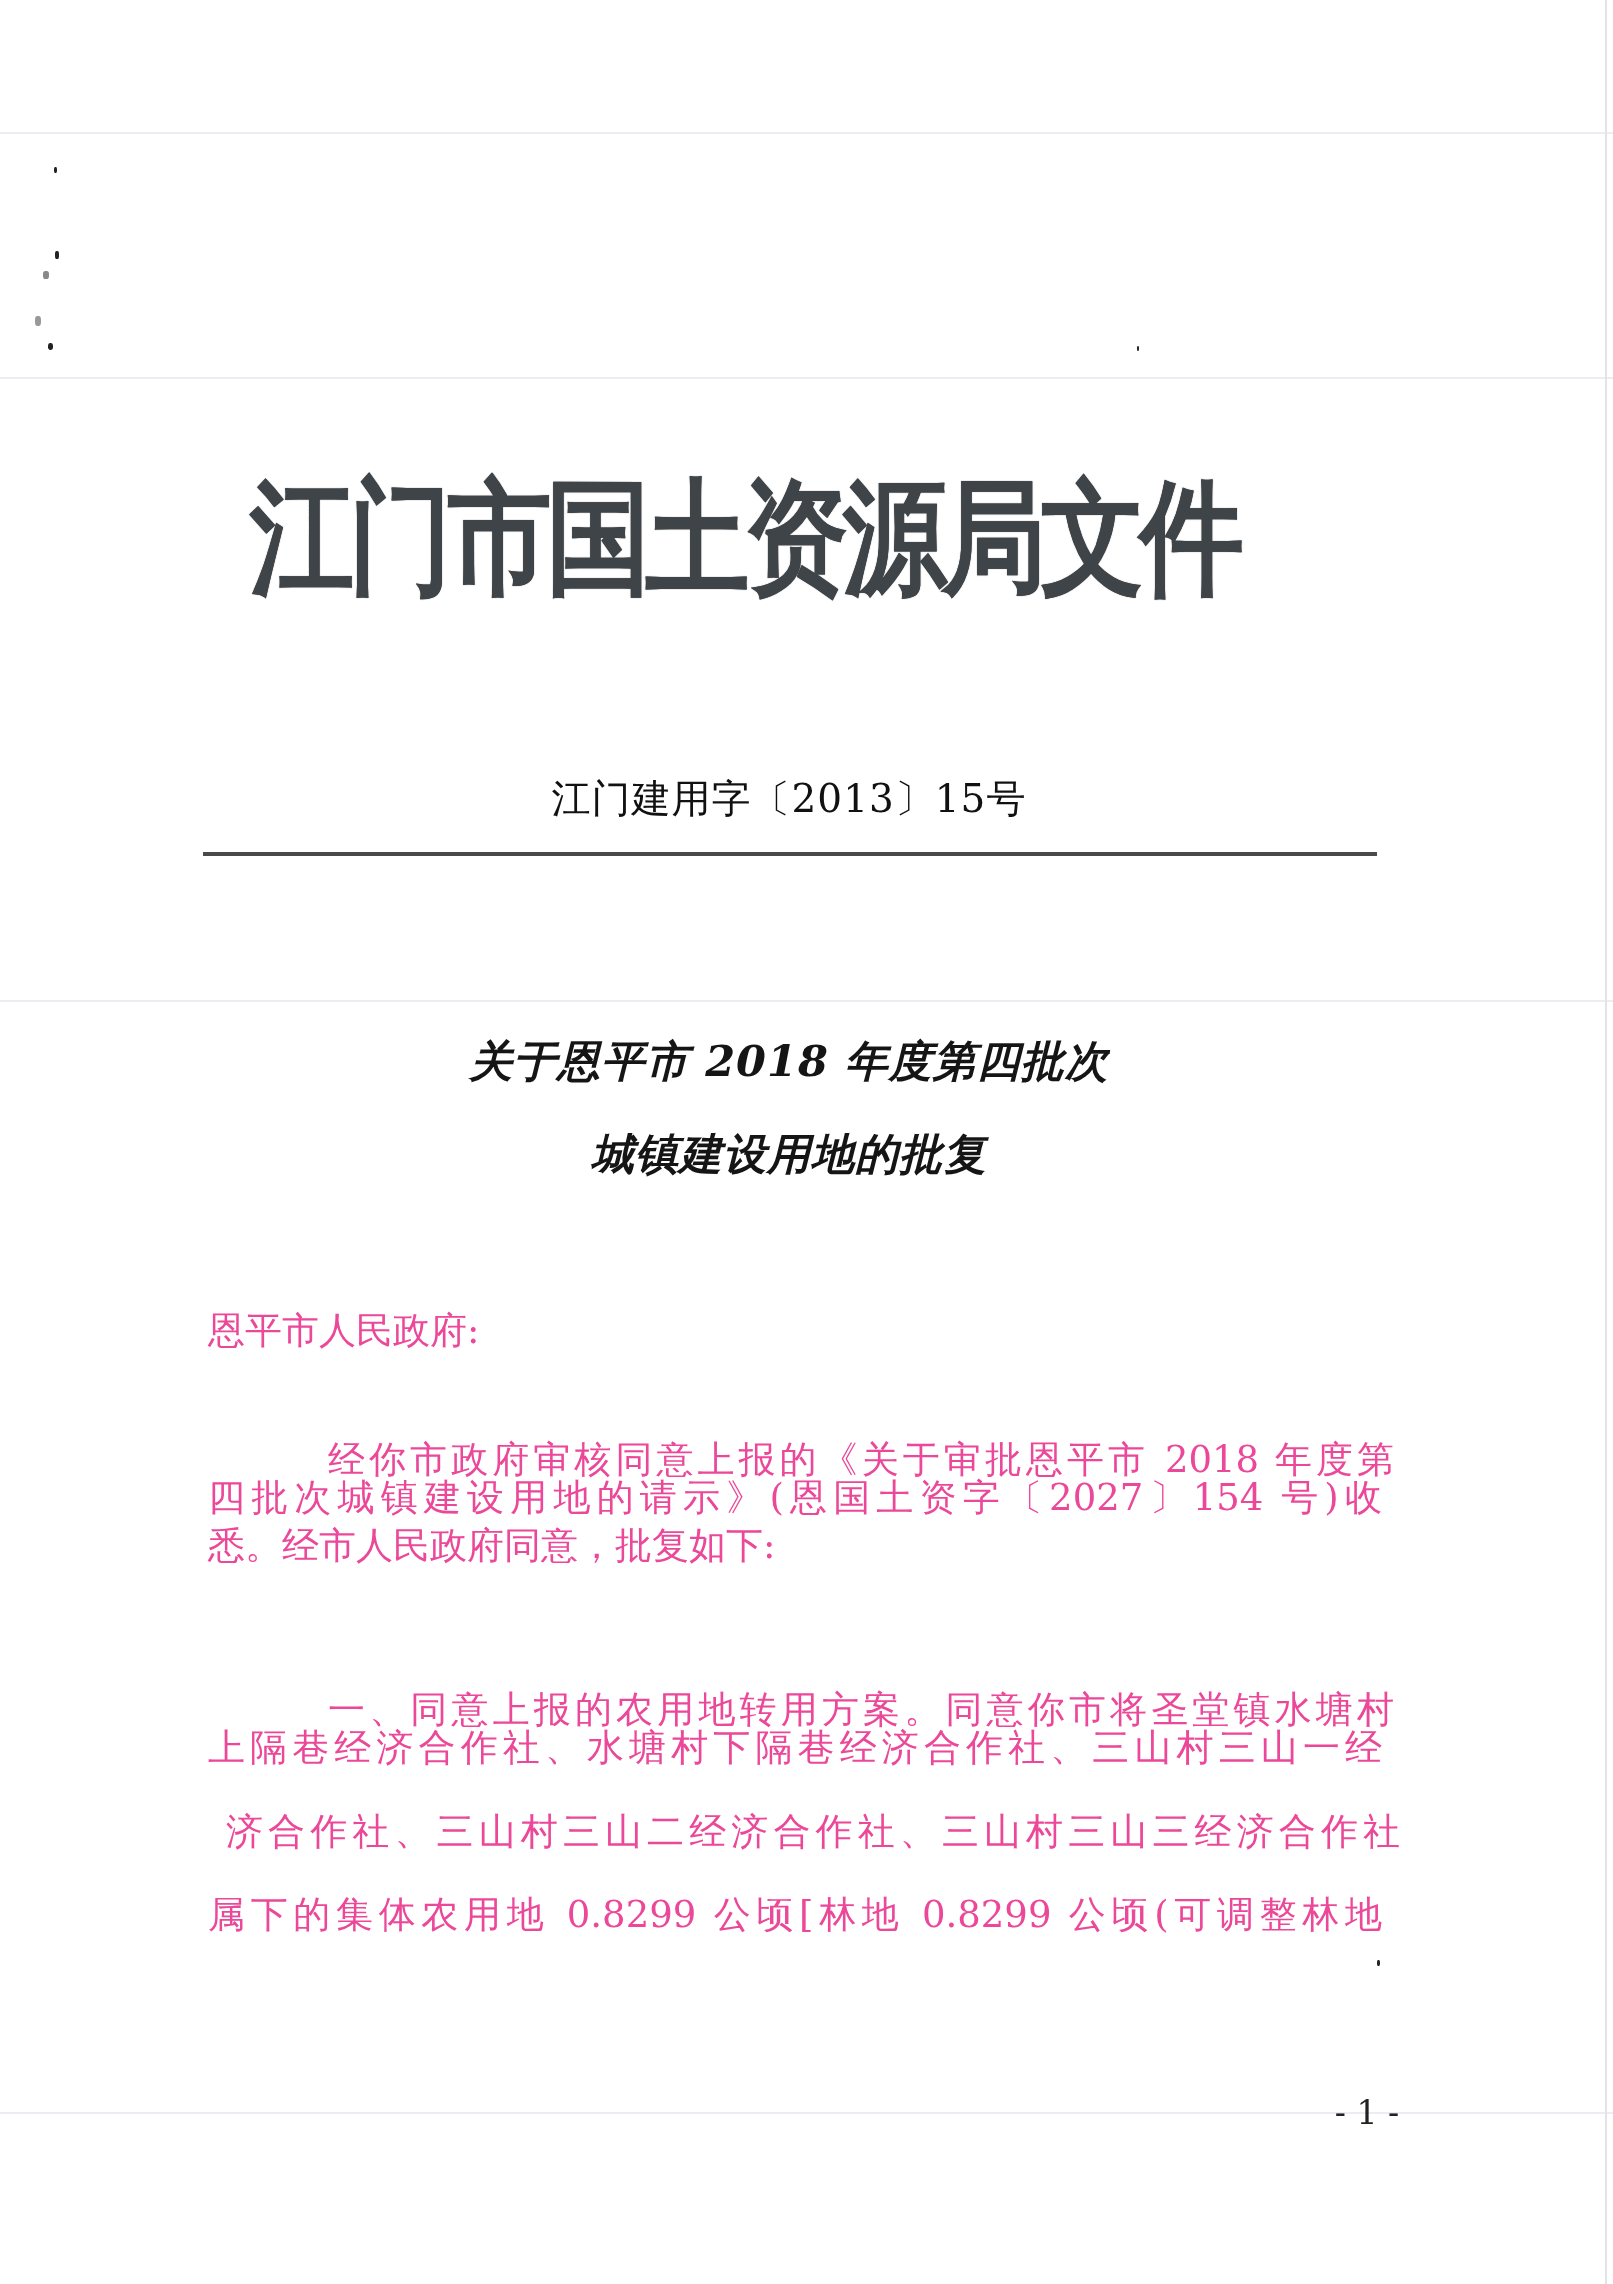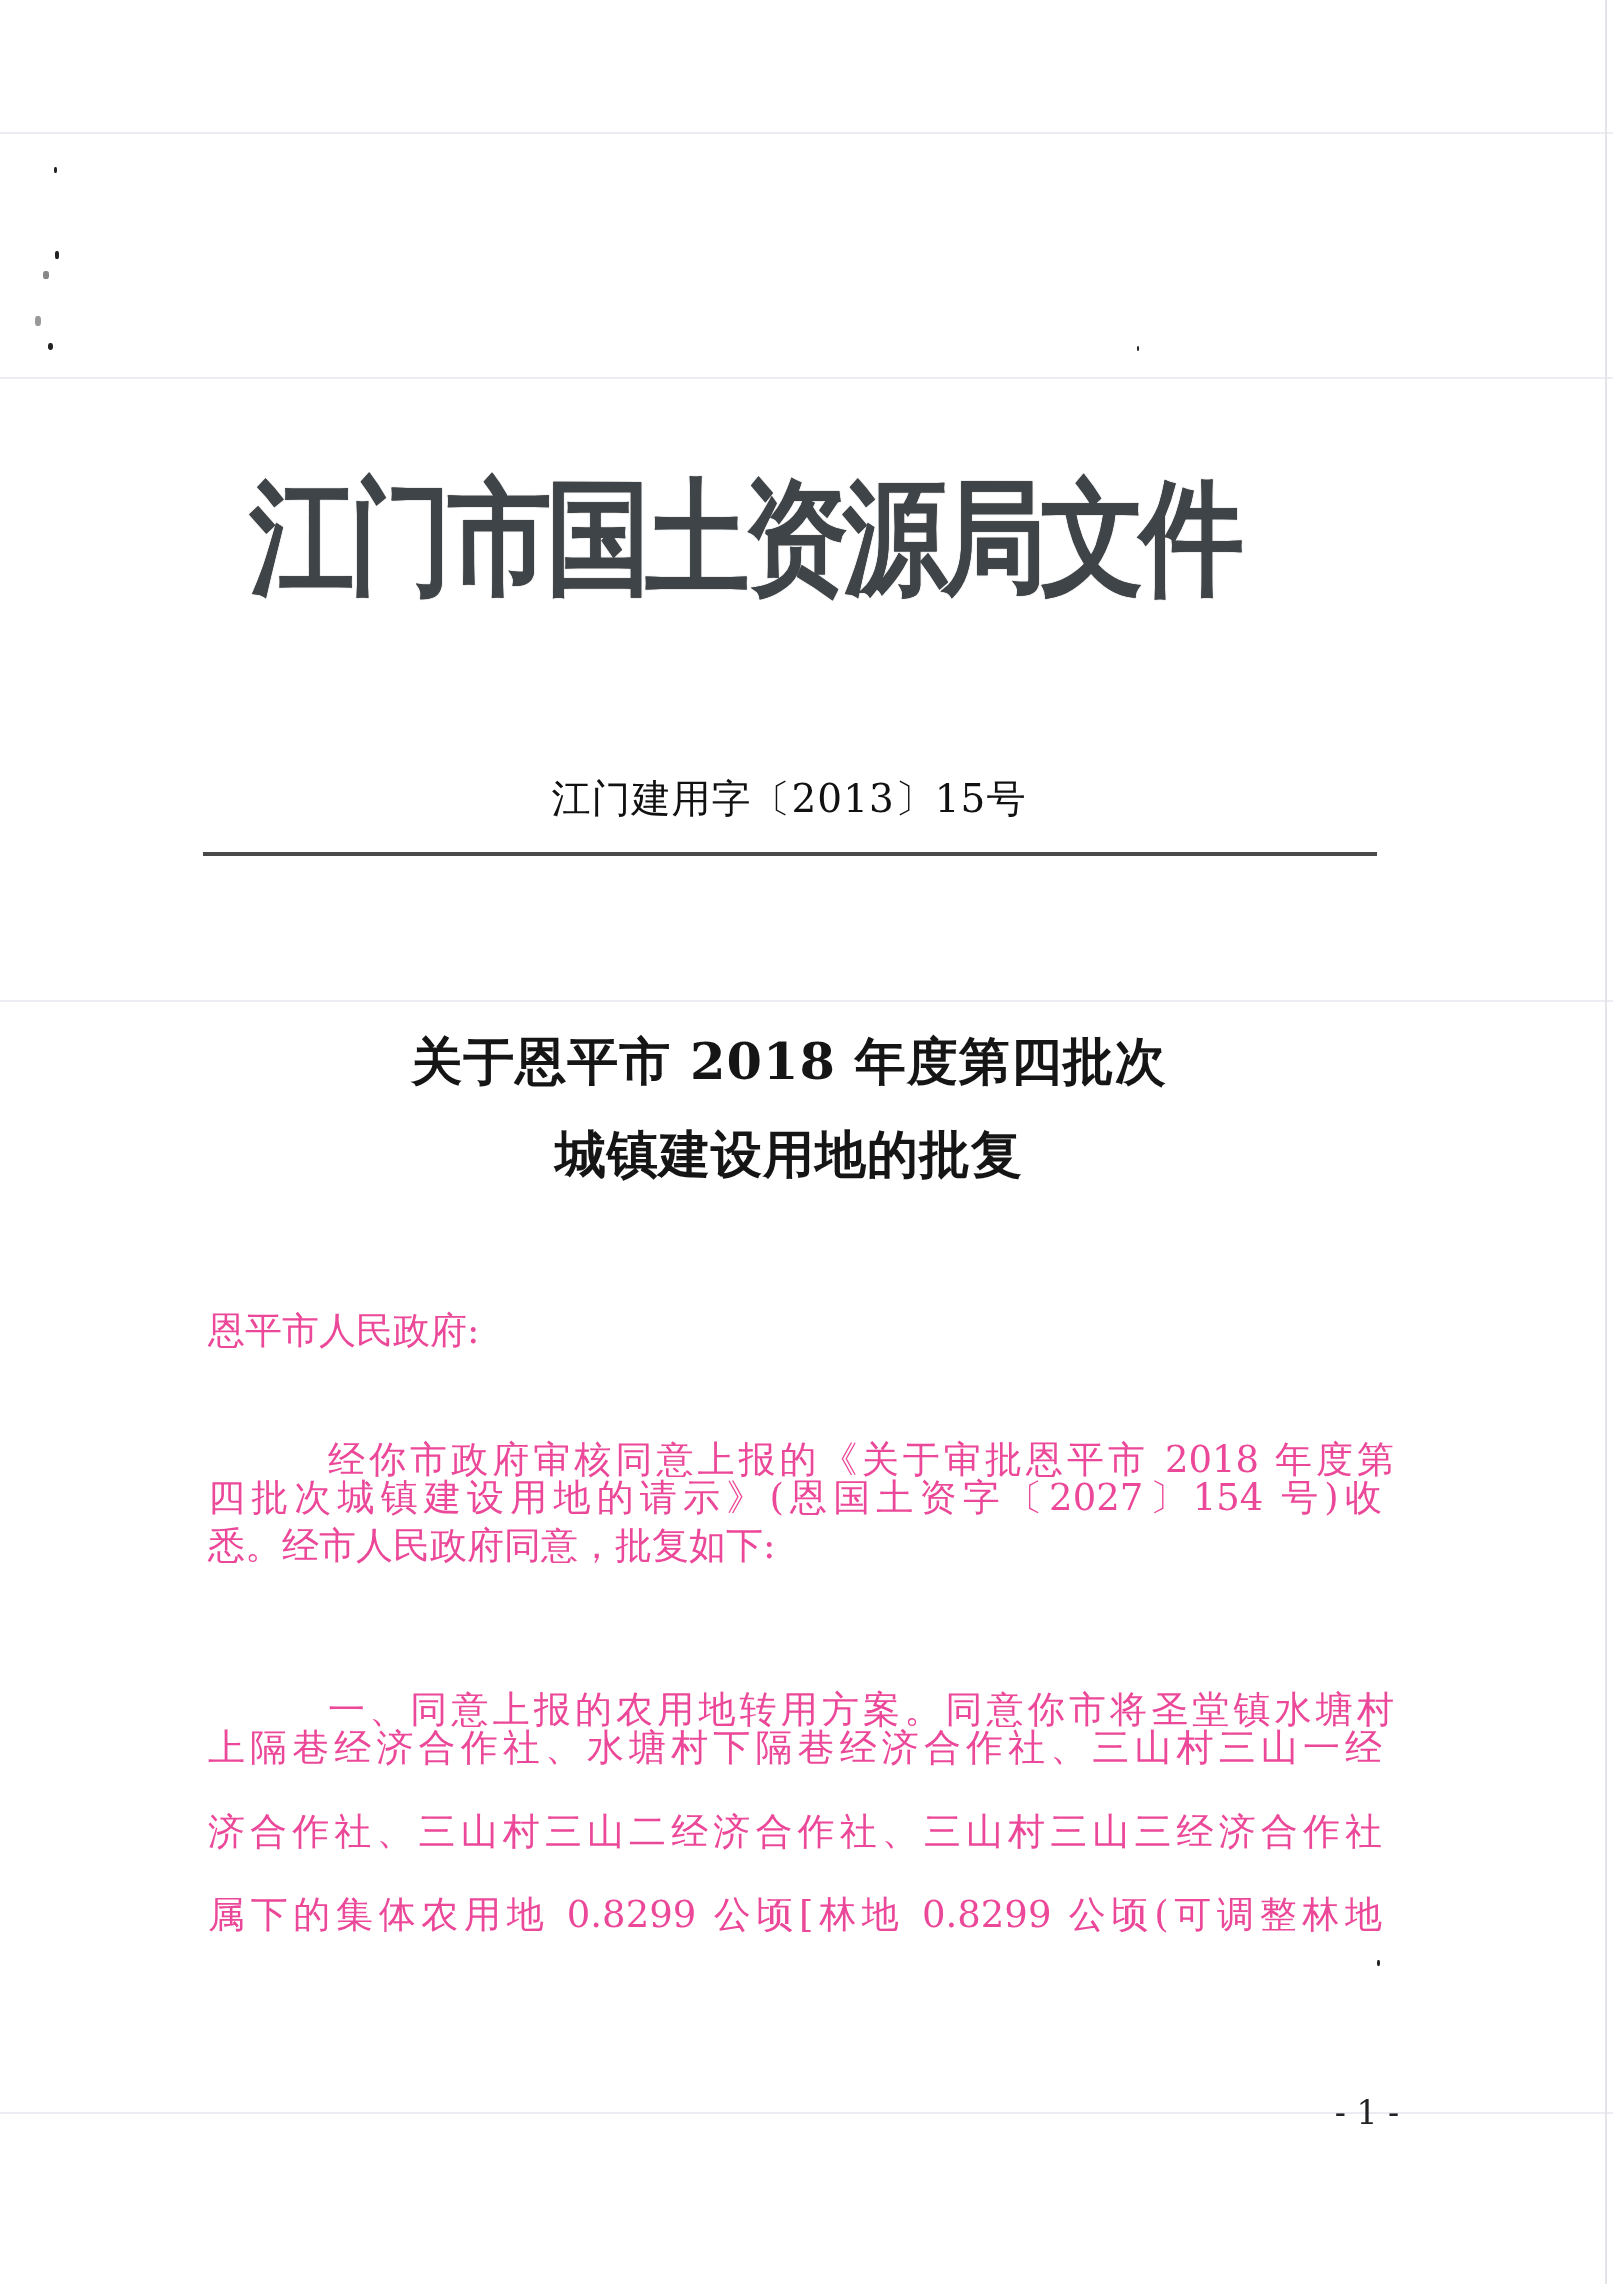--- a/index.html
+++ b/index.html
@@ -17,21 +17,21 @@
     transform: scaleX(0.83); transform-origin:left center; white-space:nowrap;
     text-shadow:0 0 1px #222;
   }
   .docnum {
     position:absolute; left:201px; top:769px; width:1176px; text-align:center;
     font-size:39px; line-height:59px; color:#111; letter-spacing:1px;
   }
   .divider { position:absolute; left:203px; top:852px; width:1174px; height:3.9px; background:#4a4a4a; }
   .subject {
     position:absolute; left:201px; width:1176px; text-align:center;
-    font-size:51px; font-weight:bold; color:#151515; line-height:69px; letter-spacing:1px;
+    font-size:43px; font-weight:bold; color:#151515; line-height:69px; letter-spacing:1px;font-style:italic;
   }
   .body-line {
     position:absolute; left:208px; width:1174px; font-size:37px; line-height:59px; color:#ec4899;
     white-space:nowrap; text-align:justify; text-align-last:justify;
   }
   .body-line.noj { text-align:left; text-align-last:left; }
   .indent { left:328px; width:1066px;margin-top:45px; }
   .pagenum {
     position:absolute; left:1313px; top:2088px; width:108px; text-align:center;
     font-size:33px; line-height:49px; color:#222;
@@ -62,17 +62,17 @@
 <div class="subject" style="top:1027px;">关于恩平市 2018 年度第四批次</div>
 <div class="subject" style="top:1120px;">城镇建设用地的批复</div>
 
 <div class="body-line noj" style="top:1301px;">恩平市人民政府:</div>
 
 <div class="body-line indent" style="top:1385px;">经你市政府审核同意上报的《关于审批恩平市 2018 年度第</div>
 <div class="body-line" style="top:1468px;">四批次城镇建设用地的请示》(恩国土资字〔2027〕154 号)收</div>
 <div class="body-line noj" style="top:1516px;">悉。经市人民政府同意，批复如下:</div>
 <div class="body-line indent" style="top:1635px;">一、同意上报的农用地转用方案。同意你市将圣堂镇水塘村</div>
 <div class="body-line" style="top:1718px;">上隔巷经济合作社、水塘村下隔巷经济合作社、三山村三山一经</div>
-<div class="body-line" style="top:1802px;">济合作社、三山村三山二经济合作社、三山村三山三经济合作社</div>
+<div class="body-line" style="top:1802px;margin-left:18px;">济合作社、三山村三山二经济合作社、三山村三山三经济合作社</div>
 <div class="body-line" style="top:1885px;">属下的集体农用地 0.8299 公顷[林地 0.8299 公顷(可调整林地</div>
 
 <div class="pagenum">- 1 -</div>
 
 
 </body></html>

